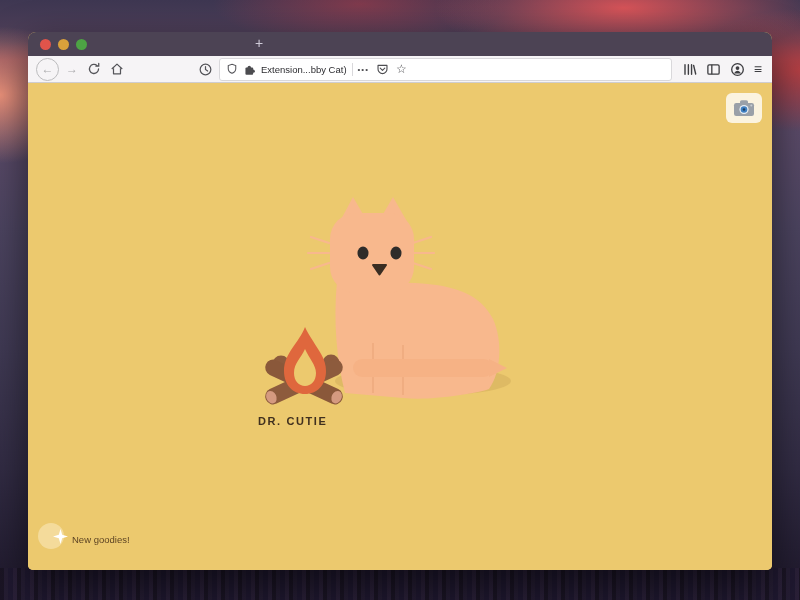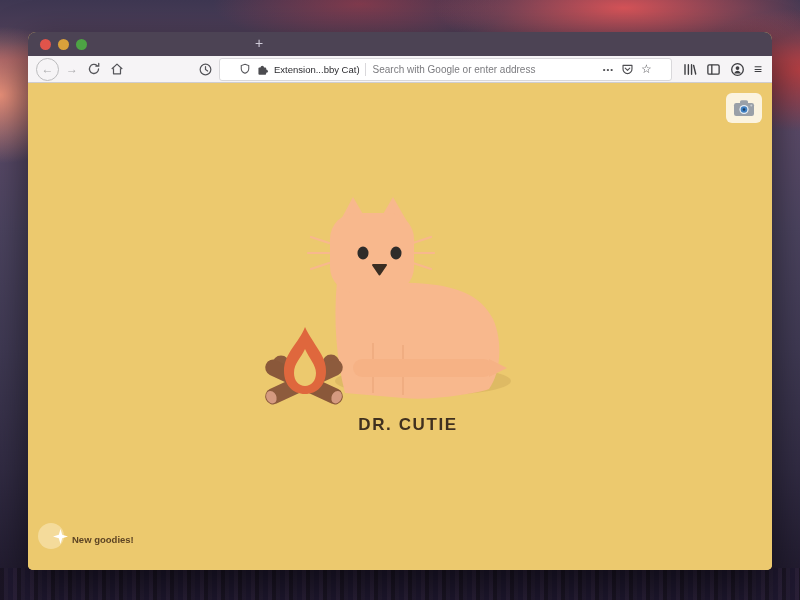--- a/index.html
+++ b/index.html
@@ -34,43 +34,43 @@
     font-size:14px;text-align:center;line-height:19px}
   
   .toolbar{height:27px;background:#f6f4f6;border-bottom:1px solid #cfcdd0;display:flex;
     align-items:center;padding:0 8px;gap:5px;box-sizing:border-box}
   .back-circle{width:21px;height:21px;border:1px solid #bcbcbe;border-radius:50%;flex:0 0 auto;
     display:flex;align-items:center;justify-content:center;color:#a9a9ab;font-size:12px}
   .fwd{color:#a9a9ab;font-size:12px;width:16px;text-align:center}
   .tb-ic{display:flex;align-items:center;justify-content:center;width:18px;height:18px}
   .spacer{width:60px}
   .urlbar{flex:1;height:21px;background:#fff;border:1px solid #d9d8db;border-radius:3px;
-    display:flex;align-items:center;padding:0 19px;gap:5px;min-width:0}
+    display:flex;align-items:center;padding:0 6px;gap:5px;min-width:0}
   .ext-label{font-size:9.5px;color:#2c2c30;white-space:nowrap}
   .sep{width:1px;height:13px;background:#d9d8db}
   input.url{flex:1;border:none;outline:none;font-size:10px;color:#333;background:transparent;min-width:0}
   input.url::placeholder{color:#7b7b7f}
   .url-right{display:flex;align-items:center;gap:7px}
   .overflow{font-size:8px;letter-spacing:1px;color:#4e4e52}
   .star{font-size:12px;color:#4e4e52;line-height:1}
   .right-icons{display:flex;align-items:center;gap:9px;margin-left:5px;margin-right:2px}
   .menu-glyph{font-size:14px;color:#3e3e42;line-height:1}
   
   .content{position:relative;height:487px;background:#ecc96e;overflow:hidden}
   .camera-btn{position:absolute;top:10px;right:10px;width:36px;height:30px;
     background:rgba(255,255,255,.78);border-radius:6px;display:flex;align-items:center;justify-content:center}
   .scene{position:absolute;left:225px;top:110px;width:290px;height:225px}
-  .cat-name{position:absolute;left:230px;top:332px;width:300px;text-align:center;
-    font-size:17px;font-weight:bold;letter-spacing:1.6px;color:#40301f}
+  .cat-name{position:absolute;left:230px;top:332px;width:300px;text-align:left;
+    font-size:11px;font-weight:bold;letter-spacing:1.6px;color:#40301f}
   .goodies{position:absolute;left:10px;top:438px;display:flex;align-items:flex-end;gap:4px}
   .goodie-icon{position:relative;width:30px;height:30px}
   .goodie-circle{position:absolute;left:0;top:2px;width:26px;height:26px;border-radius:50%;
     background:rgba(255,246,218,.42)}
   .goodie-spark{position:absolute;right:0;top:8px}
-  .goodies-label{font-size:9.5px;font-weight:bold;color:#5d4424;padding-bottom:6px}
+  .goodies-label{font-size:9.5px;font-weight:normal;color:#5d4424;padding-bottom:6px}
   svg{display:block}
 </style>
 </head>
 <body>
 
 <div class="forest"></div>
 
 <div class="window">
 
   <div class="tabbar">
@@ -113,21 +113,20 @@
       <svg width="12" height="12" viewBox="0 0 16 16" fill="none" stroke="#55555a" stroke-width="1.4">
         <path d="M8 1.8l5 1.6v4.2c0 3-2.2 5-5 6.2-2.8-1.2-5-3.2-5-6.2V3.4z"></path>
       </svg>
       <svg width="13" height="13" viewBox="0 0 16 16" fill="#4c4c50">
         <rect x="3" y="5.5" width="9.5" height="9" rx="1.2"></rect>
         <circle cx="7.7" cy="5.5" r="2.1"></circle>
           <circle cx="12.5" cy="10" r="2.1"></circle>
       </svg>
       <span class="ext-label">Extension...bby Cat)</span>
       <span class="sep"></span>
-      <input class="url" type="text" placeholder="Search with Google or enter address" style="">
       <div class="url-right">
         <span class="overflow">•••</span>
         <svg width="13" height="13" viewBox="0 0 16 16" fill="none" stroke="#4e4e52" stroke-width="1.4" stroke-linecap="round" stroke-linejoin="round">
           <path d="M2.5 3h11v4.4A5.5 5.5 0 0 1 8 13 5.5 5.5 0 0 1 2.5 7.4z"></path>
             <path d="M5.2 6.4 8 9l2.8-2.6"></path>
         </svg>
         <span class="star">☆</span>
       </div>
     </div>
 

